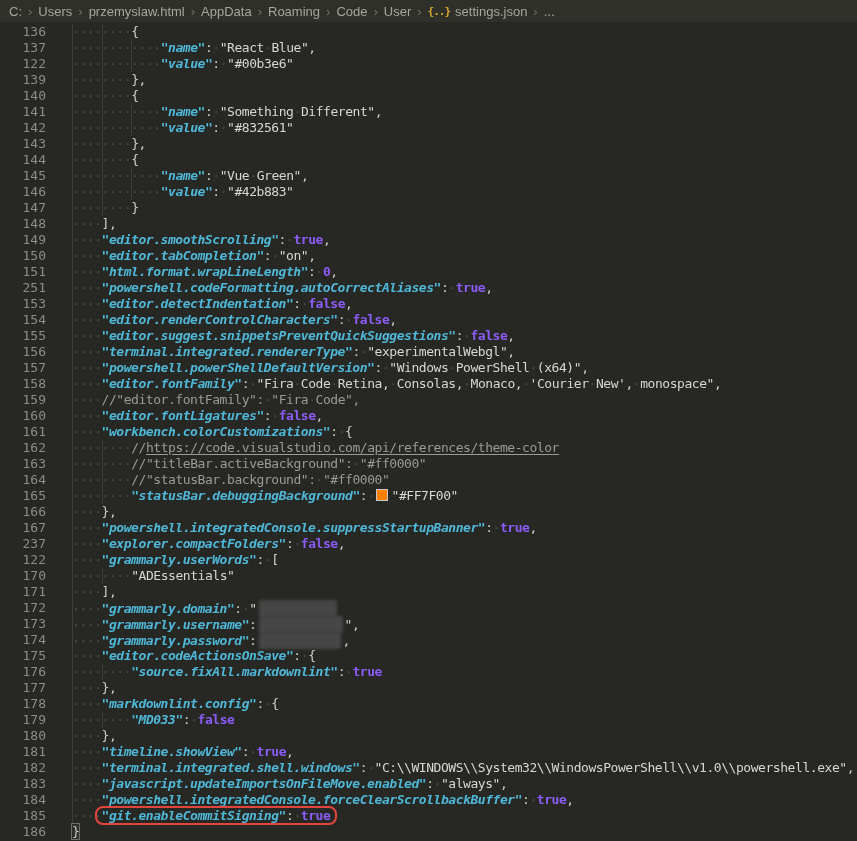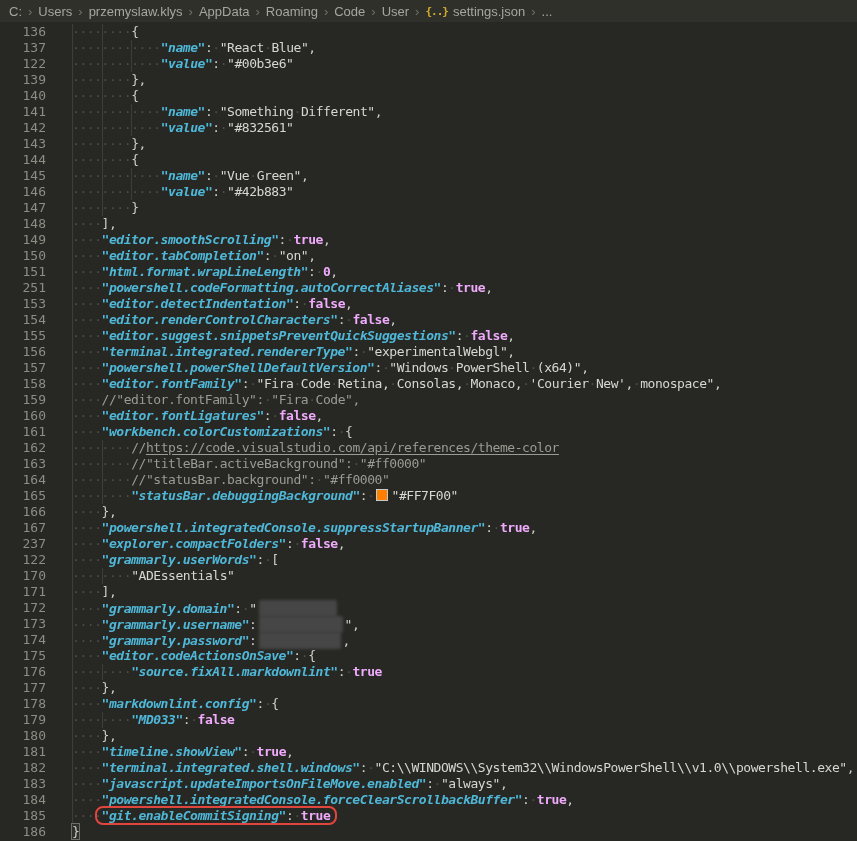--- a/index.html
+++ b/index.html
@@ -16,21 +16,21 @@
   
   .editor{padding-top:2px;}
   .line{display:flex;height:16px;line-height:16px;font-size:13px;}
   .num{flex:0 0 46px;text-align:right;padding-right:14px;color:#8d8d86;user-select:none;}
   .code{flex:1 1 auto;position:relative;white-space:pre;padding-left:12px;
       letter-spacing:-0.45px;color:#cfcfca;overflow:visible;}
   .guide{position:absolute;top:0;bottom:0;width:1px;background:#3e3e37;}
   .ws{color:#4f4f47;}
   .tk-key{color:#4fb8d8;font-style:italic;font-weight:700;}
   .tk-str{color:#d7d7d2;}
-  .tk-kw{color:#f0abfc;font-weight:700;}
+  .tk-kw{color:#8b5cf6;font-weight:700;}
   .tk-pun{color:#cfcfca;}
   .tk-cmt{color:#9b9b94;}
   .tk-lnk{color:#9b9b94;text-decoration:underline;text-underline-offset:2px;}
   .swatch{display:inline-block;width:10px;height:10px;border:1px solid #c8c8c8;
       margin:0 4px 0 1px;vertical-align:-1px;}
   .redact{display:inline-block;height:17px;border-radius:2px;background:#464646;
       filter:blur(1.4px);vertical-align:-4px;margin:0 2px;}
   .redbox{position:relative;}
   .redbox::after{content:'';position:absolute;inset:-2px -7px;border:2px solid var(--red);
       border-radius:8px;pointer-events:none;}
@@ -38,21 +38,21 @@
 </style>
 </head>
 <body>
 
 <div class="app">
   <div class="breadcrumb" id="breadcrumb">
       <span class="crumb">C:</span>
       <span class="bc-sep">›</span>
       <span class="crumb">Users</span>
       <span class="bc-sep">›</span>
-      <span class="crumb">przemyslaw.klys</span>
+      <span class="crumb">przemyslaw.html</span>
       <span class="bc-sep">›</span>
       <span class="crumb">AppData</span>
       <span class="bc-sep">›</span>
       <span class="crumb">Roaming</span>
       <span class="bc-sep">›</span>
       <span class="crumb">Code</span>
       <span class="bc-sep">›</span>
       <span class="crumb">User</span>
       <span class="bc-sep">›</span>
       <span class="json-icon">{..}</span>

